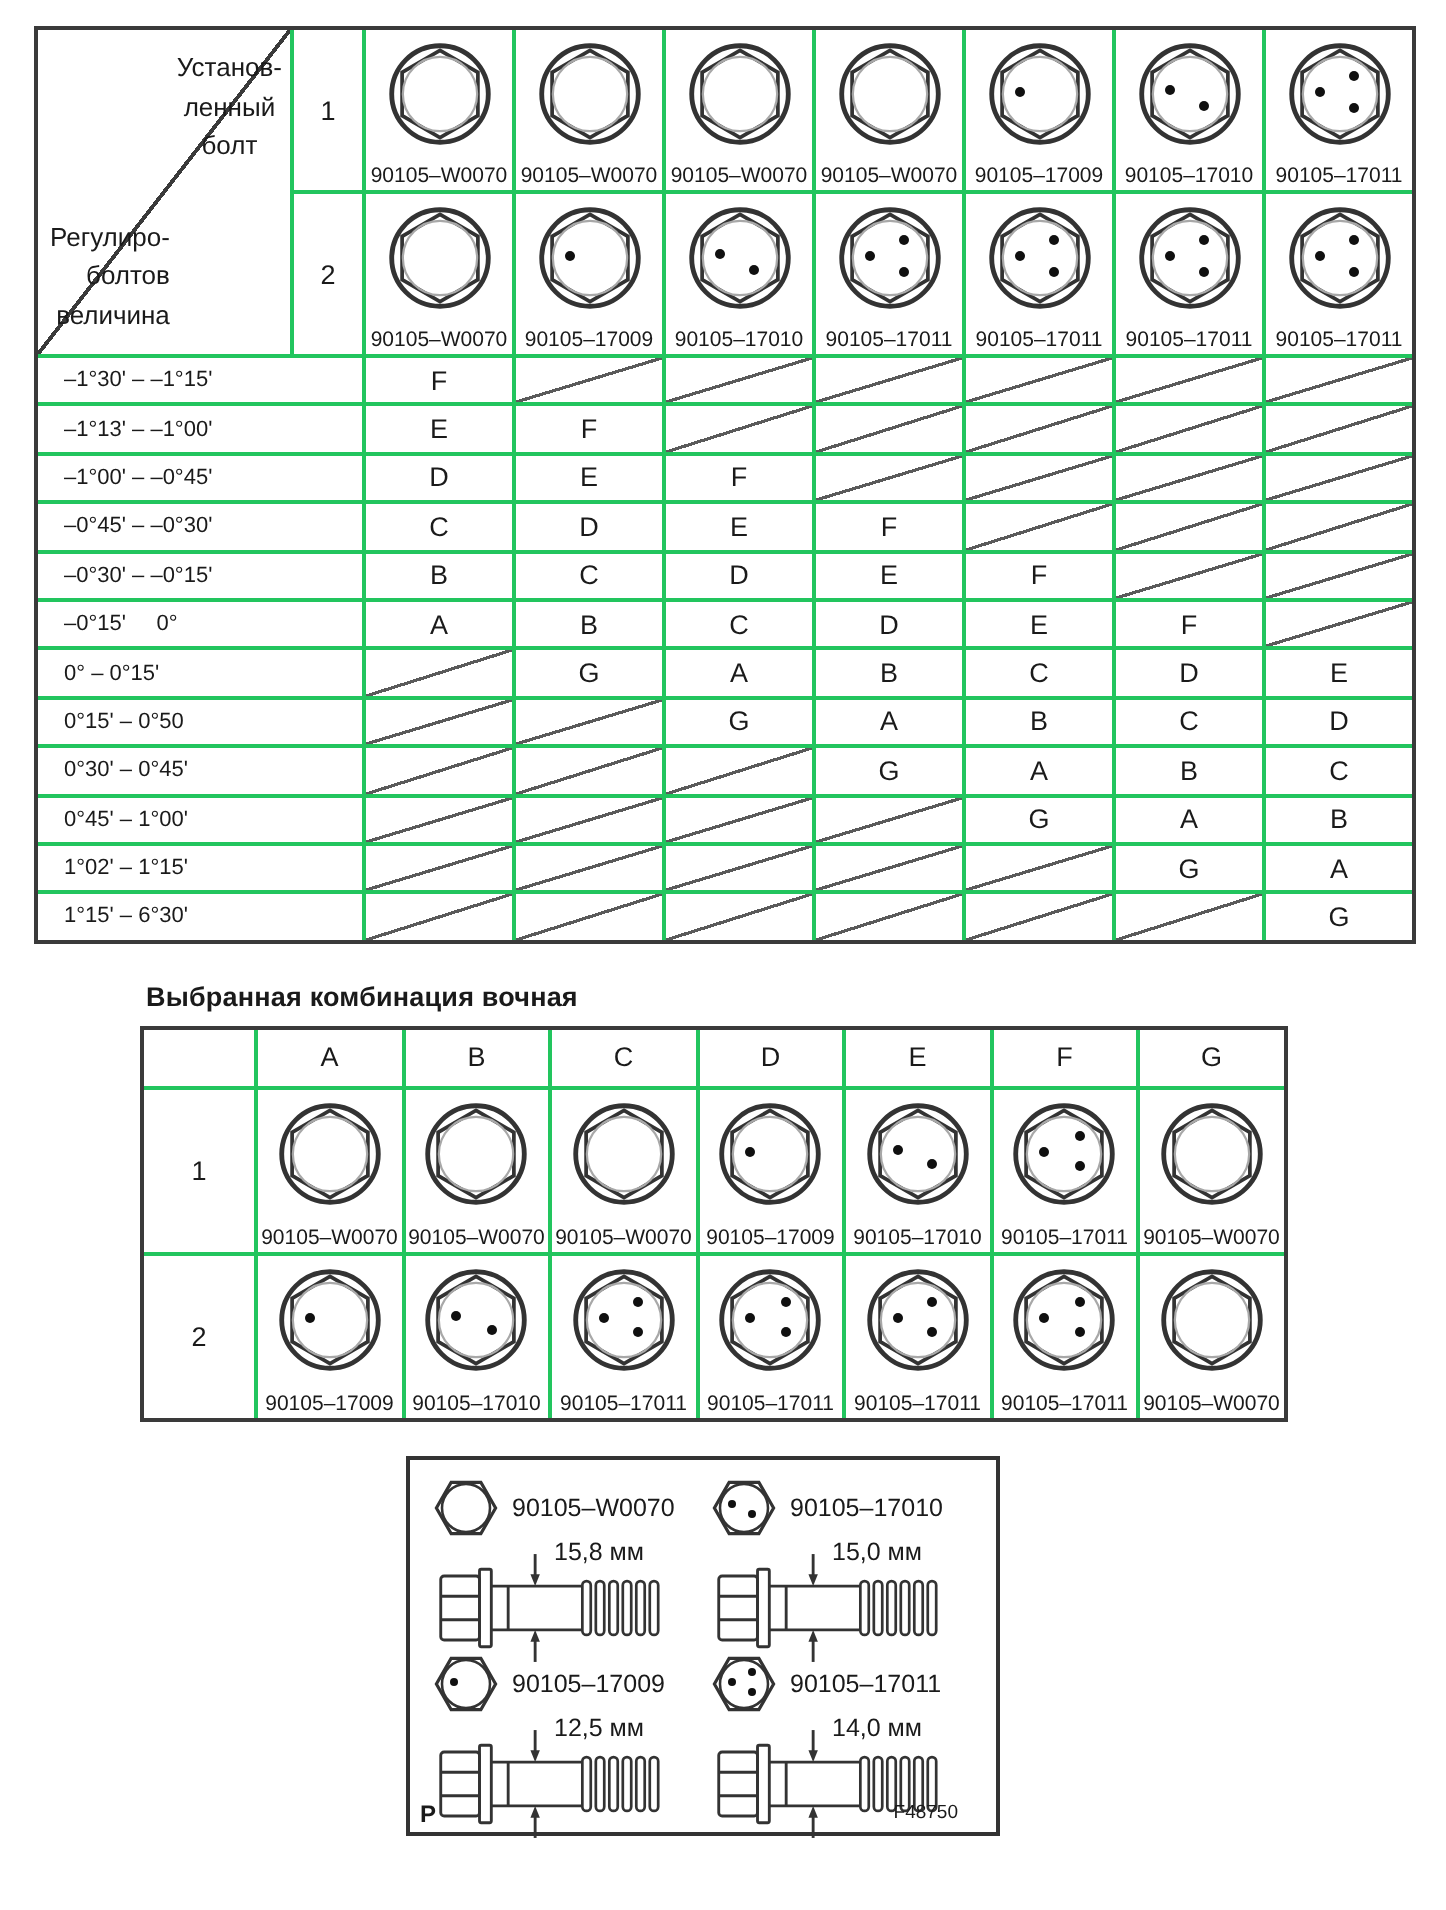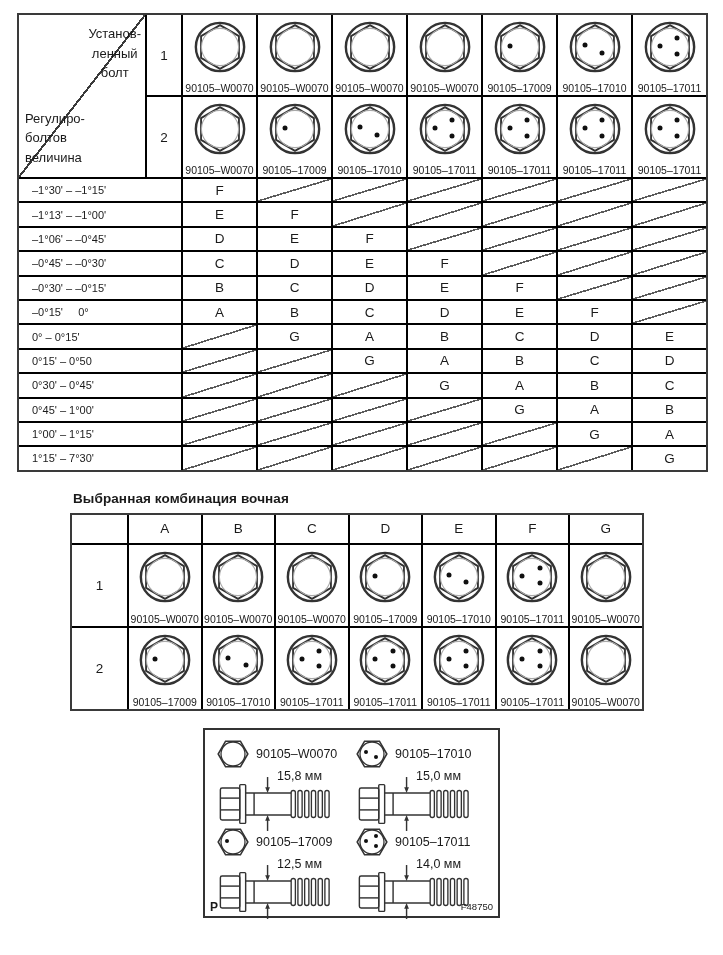--- a/index.html
+++ b/index.html
@@ -2,30 +2,30 @@
 <html><head>
 <meta charset="utf-8">
 <style>
   html,body{margin:0;padding:0;background:#fff}
   body{width:723px;height:955px;font-family:"Liberation Sans",sans-serif;color:#1a1a1a;position:relative}
   .page{padding:13px 0 0 17px}
   .doc-title{font-size:13.5px;font-weight:bold;margin:0 0 9px 0;letter-spacing:.1px}
   .title2{margin:19px 0 7px 56px}
 
   
-  .grid{display:grid;background:#000000;border:2px solid #3a3a3a;gap:2px;width:max-content}
+  .grid{display:grid;background:#22c55e;border:2px solid #3a3a3a;gap:2px;width:max-content}
   .t1{grid-template-columns:126px 34px repeat(7,73px);grid-template-rows:80px 80px repeat(12,22.4px)}
   .t2{grid-template-columns:55px repeat(7,71.5px);grid-template-rows:28px 81px 81px;margin-left:53px}
   .cell{background:#fff;display:flex;align-items:center;justify-content:center;overflow:hidden;position:relative}
 
   
   .corner{grid-row:span 2;background-color:#fff;
     background-image:linear-gradient(to bottom right,transparent calc(50% - 1px),#3a3a3a calc(50% - 1px),#3a3a3a calc(50% + 1px),transparent calc(50% + 1px))}
   .c-top{position:absolute;top:9px;right:4px;text-align:center;font-size:13px;line-height:1.5}
-  .c-bot{position:absolute;bottom:10px;left:6px;text-align:left;font-size:13px;line-height:1.5}
+  .c-bot{position:absolute;bottom:10px;left:6px;text-align:right;font-size:13px;line-height:1.5}
 
   .rownum{font-size:13.5px}
   .boltcell{flex-direction:column;justify-content:space-between;padding-top:6px}
   .bh{position:relative;width:52px;height:52px}
   .bh svg{width:100%;height:100%;display:block}
   .pn{font-size:10.5px;line-height:1.15;white-space:nowrap;padding-bottom:1px}
   .alabel{grid-column:span 2;justify-content:flex-start;padding-left:13px;font-size:11px;white-space:pre}
   .lcell{font-size:13.5px}
   .diagc{background-color:#fff;
     background-image:linear-gradient(to bottom right,transparent calc(50% - .8px),#5a5a5a calc(50% - .8px),#5a5a5a calc(50% + .8px),transparent calc(50% + .8px))}
@@ -47,21 +47,21 @@
   .fh polygon{fill:none;stroke:#333;stroke-width:2}
   .fh circle{fill:none;stroke:#333;stroke-width:1.6}
   .fpart{font-size:12.5px;white-space:nowrap}
   .fbolt{position:relative;height:52px}
   .dim{position:absolute;left:60px;top:-2px;font-size:12.5px;white-space:nowrap}
   .bsv{position:absolute;left:0;top:6px;width:118px;height:54px}
   .bsv .st{stroke:#333;stroke-width:1.7;fill:none}
   .bsv .fl{fill:#333;stroke:none}
   .bsv .rib{fill:#fff;stroke:#333;stroke-width:1.6}
   .figp{position:absolute;left:5px;bottom:2px;font-size:12px;font-weight:bold}
-  .figcode{position:absolute;right:5px;bottom:4px;font-size:9.5px}
+  .figcode{position:absolute;right:19px;bottom:4px;font-size:9.5px}
 </style>
 </head>
 <body>
 
 <div class="page">
 
 
   <div class="grid t1">
 
     <div class="cell corner">
@@ -255,21 +255,21 @@
 
     <div class="cell alabel">–1°13' – –1°00'</div>
     <div class="cell lcell">E</div>
     <div class="cell lcell">F</div>
     <div class="cell diagc"></div>
     <div class="cell diagc"></div>
     <div class="cell diagc"></div>
     <div class="cell diagc"></div>
     <div class="cell diagc"></div>
 
-    <div class="cell alabel">–1°06' – –0°45'</div>
+    <div class="cell alabel">–1°00' – –0°45'</div>
     <div class="cell lcell">D</div>
     <div class="cell lcell">E</div>
     <div class="cell lcell">F</div>
     <div class="cell diagc"></div>
     <div class="cell diagc"></div>
     <div class="cell diagc"></div>
     <div class="cell diagc"></div>
 
     <div class="cell alabel">–0°45' – –0°30'</div>
     <div class="cell lcell">C</div>
@@ -327,30 +327,30 @@
 
     <div class="cell alabel">0°45' – 1°00'</div>
     <div class="cell diagc"></div>
     <div class="cell diagc"></div>
     <div class="cell diagc"></div>
     <div class="cell diagc"></div>
     <div class="cell lcell">G</div>
     <div class="cell lcell">A</div>
     <div class="cell lcell">B</div>
 
-    <div class="cell alabel">1°00' – 1°15'</div>
+    <div class="cell alabel">1°02' – 1°15'</div>
     <div class="cell diagc"></div>
     <div class="cell diagc"></div>
     <div class="cell diagc"></div>
     <div class="cell diagc"></div>
     <div class="cell diagc"></div>
     <div class="cell lcell">G</div>
     <div class="cell lcell">A</div>
 
-    <div class="cell alabel">1°15' – 7°30'</div>
+    <div class="cell alabel">1°15' – 6°30'</div>
     <div class="cell diagc"></div>
     <div class="cell diagc"></div>
     <div class="cell diagc"></div>
     <div class="cell diagc"></div>
     <div class="cell diagc"></div>
     <div class="cell diagc"></div>
     <div class="cell lcell">G</div>
   </div>
 
   <div class="doc-title title2">Выбранная комбинация вочная</div>

